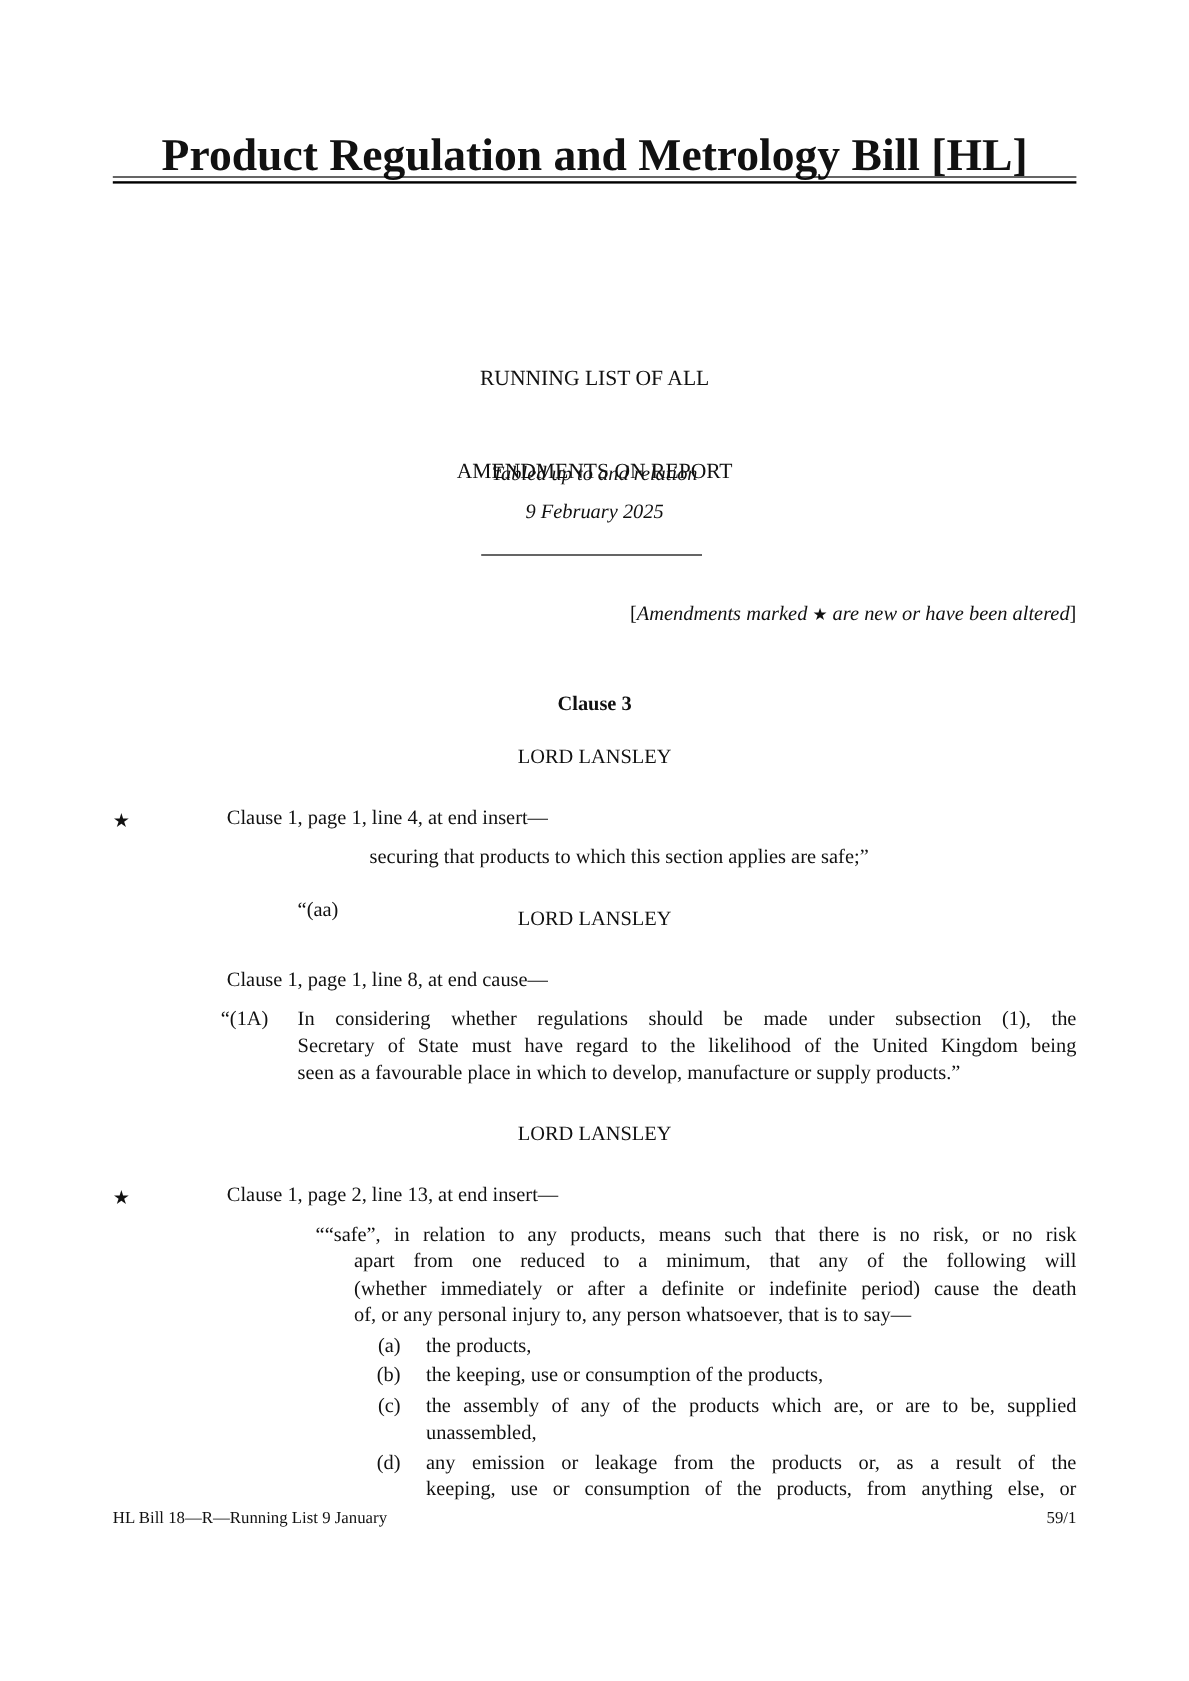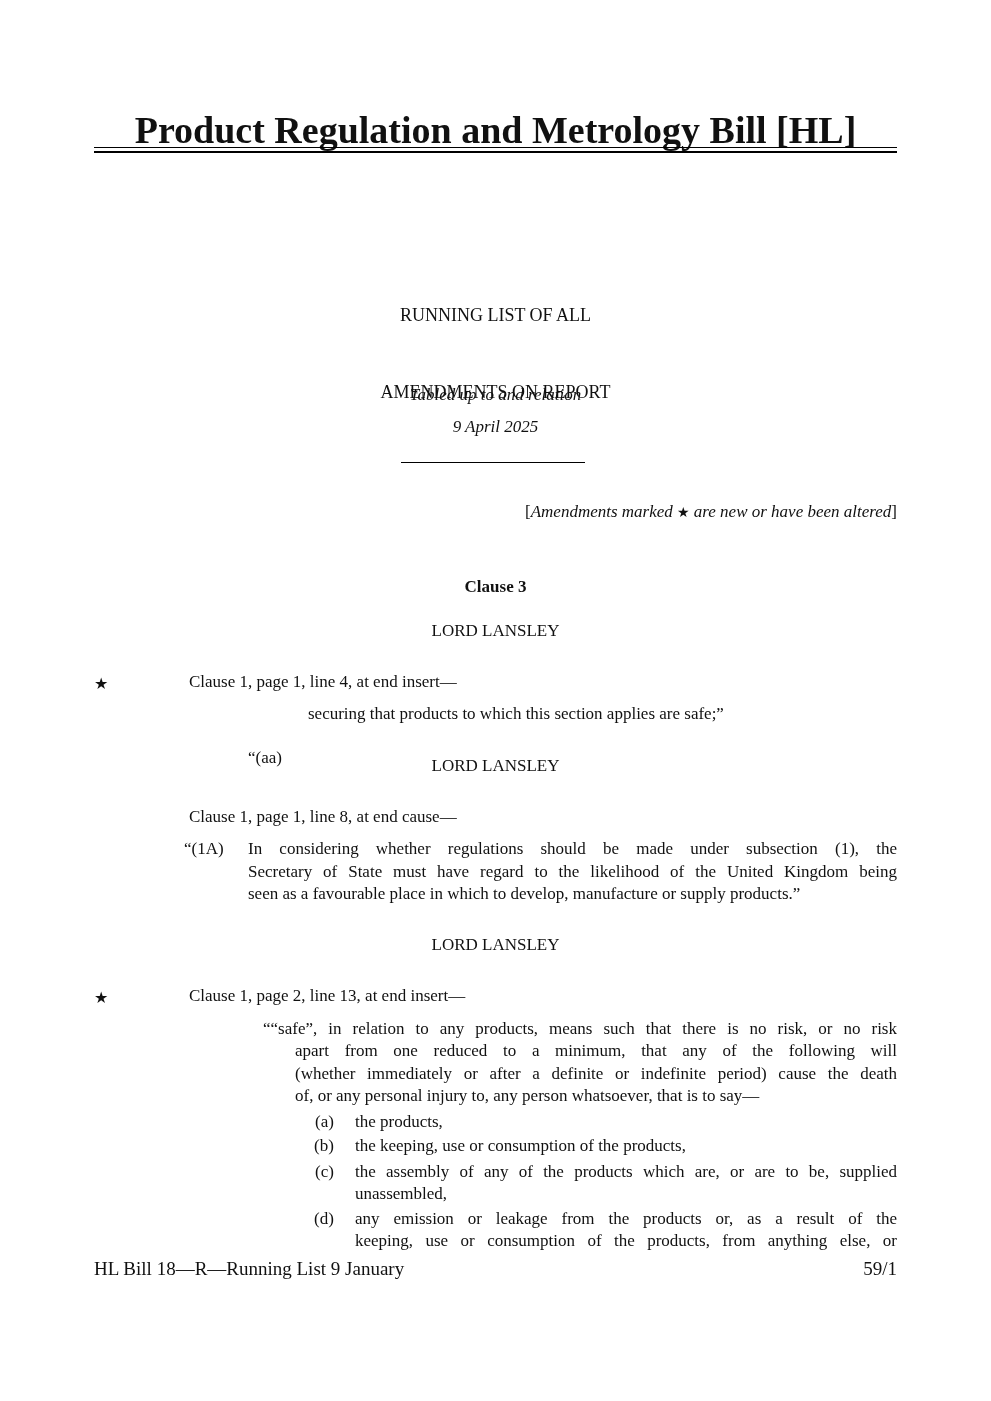--- a/index.html
+++ b/index.html
@@ -10,33 +10,33 @@
   .rule-thin { left:94px; width:803px; top:147px; height:0; border-top:1px solid #000; }
   .rule-thick { left:94px; width:803px; top:151px; height:0; border-top:2.5px solid #000; }
   .center { left:94px; width:803px; text-align:center; }
   .caps { font-size:18px; }
   .ital { font-style:italic; font-size:17px; }
   .short-rule { left:401px; width:184px; top:462px; border-top:1px solid #000; }
   .bold { font-weight:bold; }
   .star { left:94px; font-size:16px; }
   .line { white-space:nowrap; }
   .just { text-align:justify; text-align-last:justify; }
-  .footer { top:1258px; font-size:19px; }
+  .footer { top:1258px; font-size:14px; }
 </style>
 </head>
 <body>
 
 <div class="abs title">Product Regulation and Metrology Bill [HL]</div>
 <div class="abs rule-thin"></div>
 <div class="abs rule-thick"></div>
 
 <div class="abs center caps" style="top:305px;">RUNNING LIST OF ALL</div>
 <div class="abs center caps" style="top:342px;margin-top:40px;">AMENDMENTS ON REPORT</div>
 <div class="abs center ital" style="top:385px;">Tabled up to and relation</div>
-<div class="abs center ital" style="top:417px;">9 April 2025</div>
+<div class="abs center ital" style="top:417px;">9 February 2025</div>
 <div class="abs short-rule"></div>
 
 <div class="abs center" style="top:502px;text-align:right;">
   <span>[</span><span style="font-style:italic">Amendments marked </span><span style="font-size:14px">★</span><span style="font-style:italic"> are new or have been altered</span><span>]</span>
 </div>
 
 <div class="abs center bold" style="top:577px;">Clause 3</div>
 
 <div class="abs center" style="top:621px;">LORD LANSLEY</div>
 <div class="abs star" style="top:674px;">★</div>

